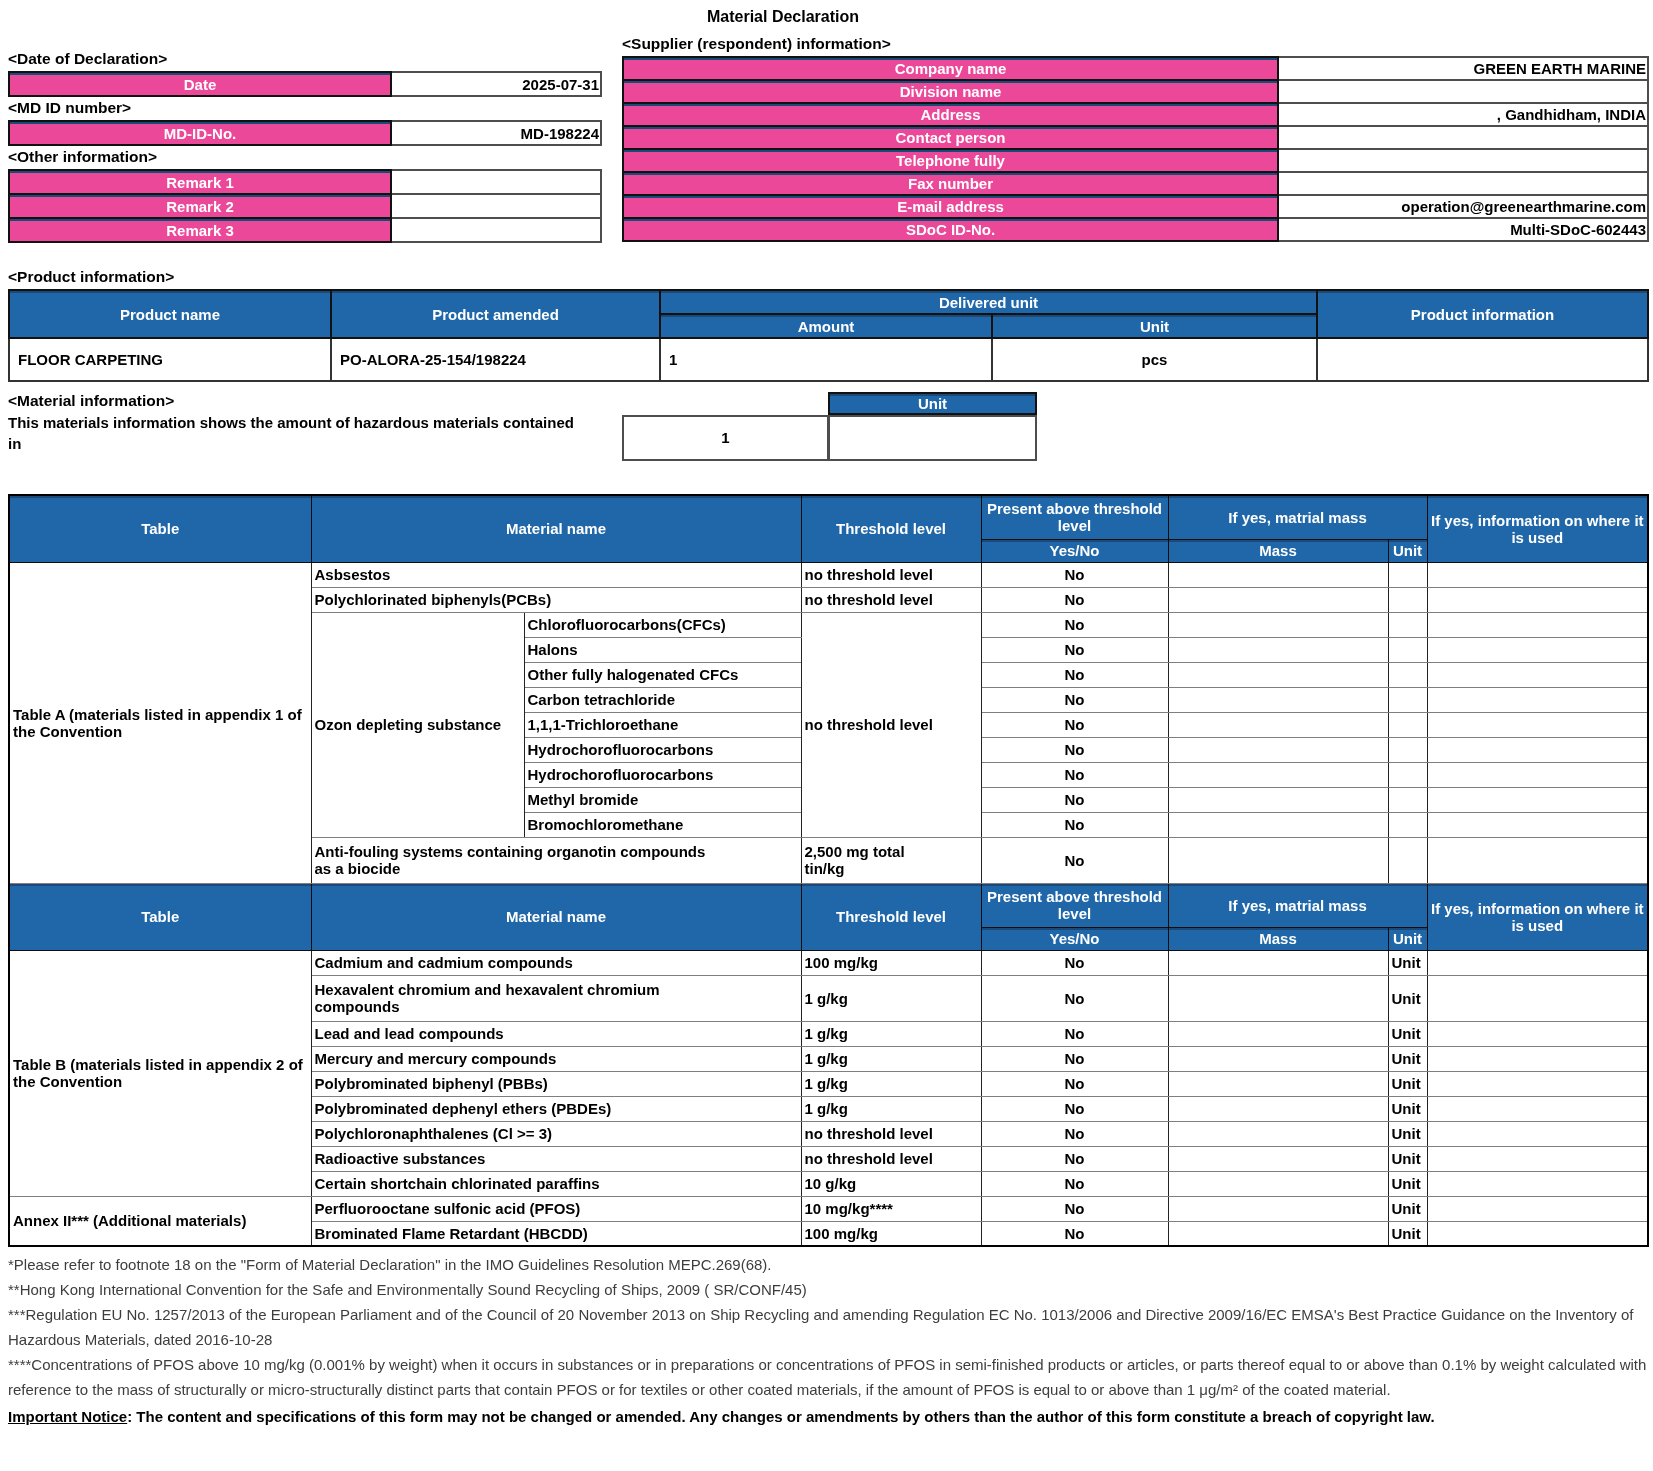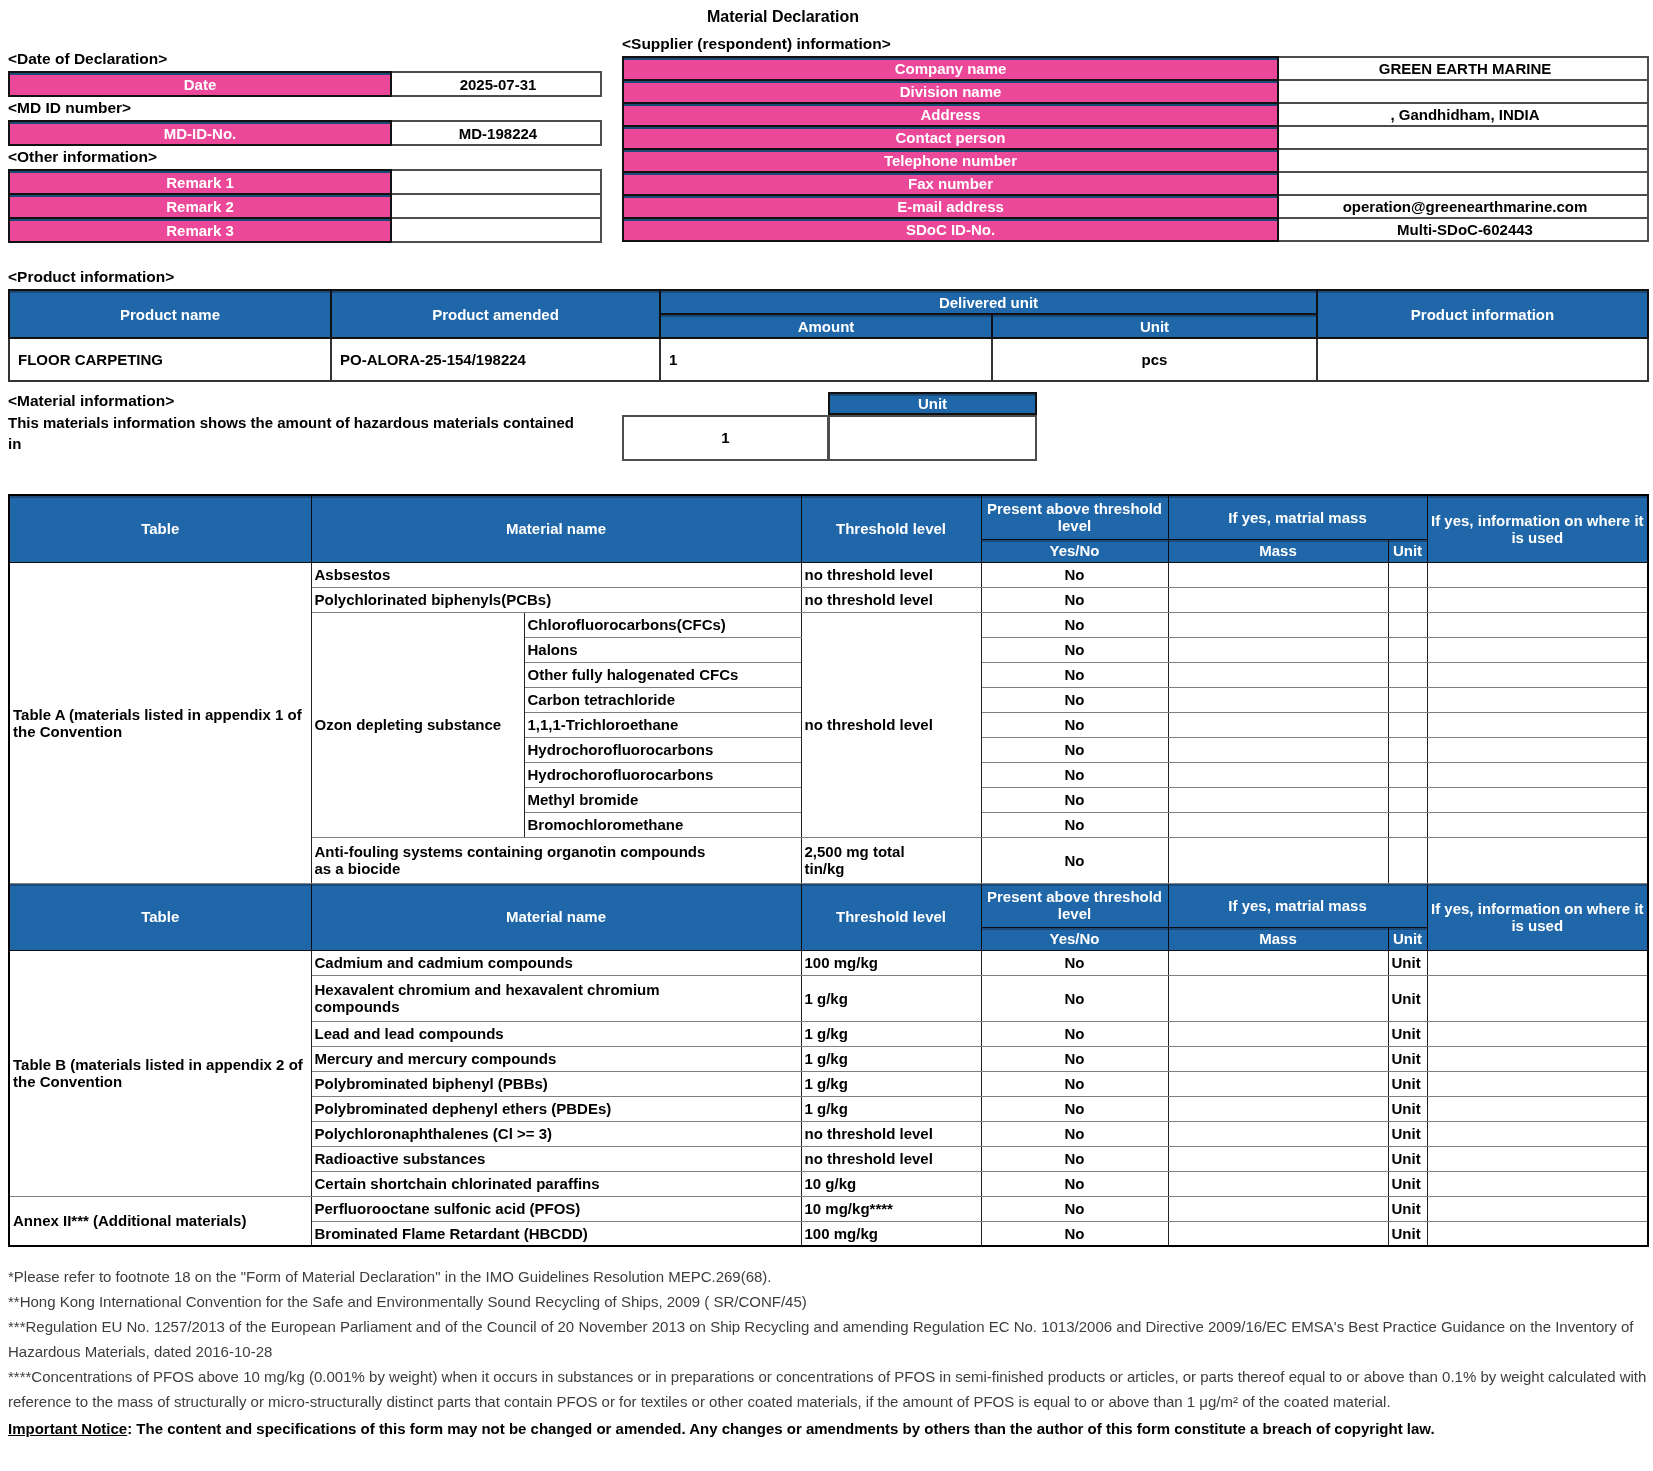--- a/index.html
+++ b/index.html
@@ -19,21 +19,21 @@
   
   .top-zone { position:relative; height:260px; }
   .left-col { position:absolute; left:8px; top:48px; width:592px; }
   table.mini { border-collapse:collapse; width:592px; table-layout:fixed; }
   table.mini td { height:24px; }
   td.blue {
     background:#ec4899; color:#fff; font-weight:bold; text-align:center;
     border:2px solid #111; box-shadow:inset 0 2px 0 #1b4a78;
   }
   td.val {
-    background:#fff; font-weight:bold; text-align:center; padding-left:5px;
+    background:#fff; font-weight:bold; text-align:right; padding-left:5px;
     border:2px solid #4d4d4d;
   }
   .supplier-block { position:absolute; left:622px; top:33px; width:1213px; }
   table.supplier { border-collapse:collapse; width:1025px; table-layout:fixed; }
   table.supplier td { height:23px; }
 
   
   .content { padding-left:8px; }
   .product-zone { margin-top:6px; }
   table.product { border-collapse:collapse; width:1639px; table-layout:fixed; }
@@ -75,21 +75,21 @@
   tr.hrow-tall { height:46px; }
   tr.head-main { height:44px; }
   tr.head-sub { height:23px; }
   td.c { text-align:center; }
   td.table-label { border-right:1.5px solid #000; }
   span.w430 { display:inline-block; max-width:430px; }
   span.w395 { display:inline-block; max-width:395px; }
   span.w125 { display:inline-block; max-width:125px; }
 
   
-  .footnotes { margin-top:17px; color:#3d3d3d; line-height:25px; width:1645px; }
+  .footnotes { margin-top:5px; color:#3d3d3d; line-height:25px; width:1645px; }
   .notice { margin-top:3px; font-weight:bold; color:#000; line-height:23px; width:1645px; }
   .notice .nl { text-decoration:underline; }
 </style>
 </head>
 <body>
 
 <div class="top-zone">
   <div class="page-title">Material Declaration</div>
 
   <div class="left-col">
@@ -160,21 +160,21 @@
       </tr>
       <tr>
         <td class="blue">Address</td>
         <td class="val">, Gandhidham, INDIA</td>
       </tr>
       <tr>
         <td class="blue">Contact person</td>
         <td class="val"></td>
       </tr>
       <tr>
-        <td class="blue">Telephone number</td>
+        <td class="blue">Telephone fully</td>
         <td class="val"></td>
       </tr>
       <tr>
         <td class="blue">Fax number</td>
         <td class="val"></td>
       </tr>
       <tr>
         <td class="blue">E-mail address</td>
         <td class="val">operation@greenearthmarine.com</td>
       </tr>

